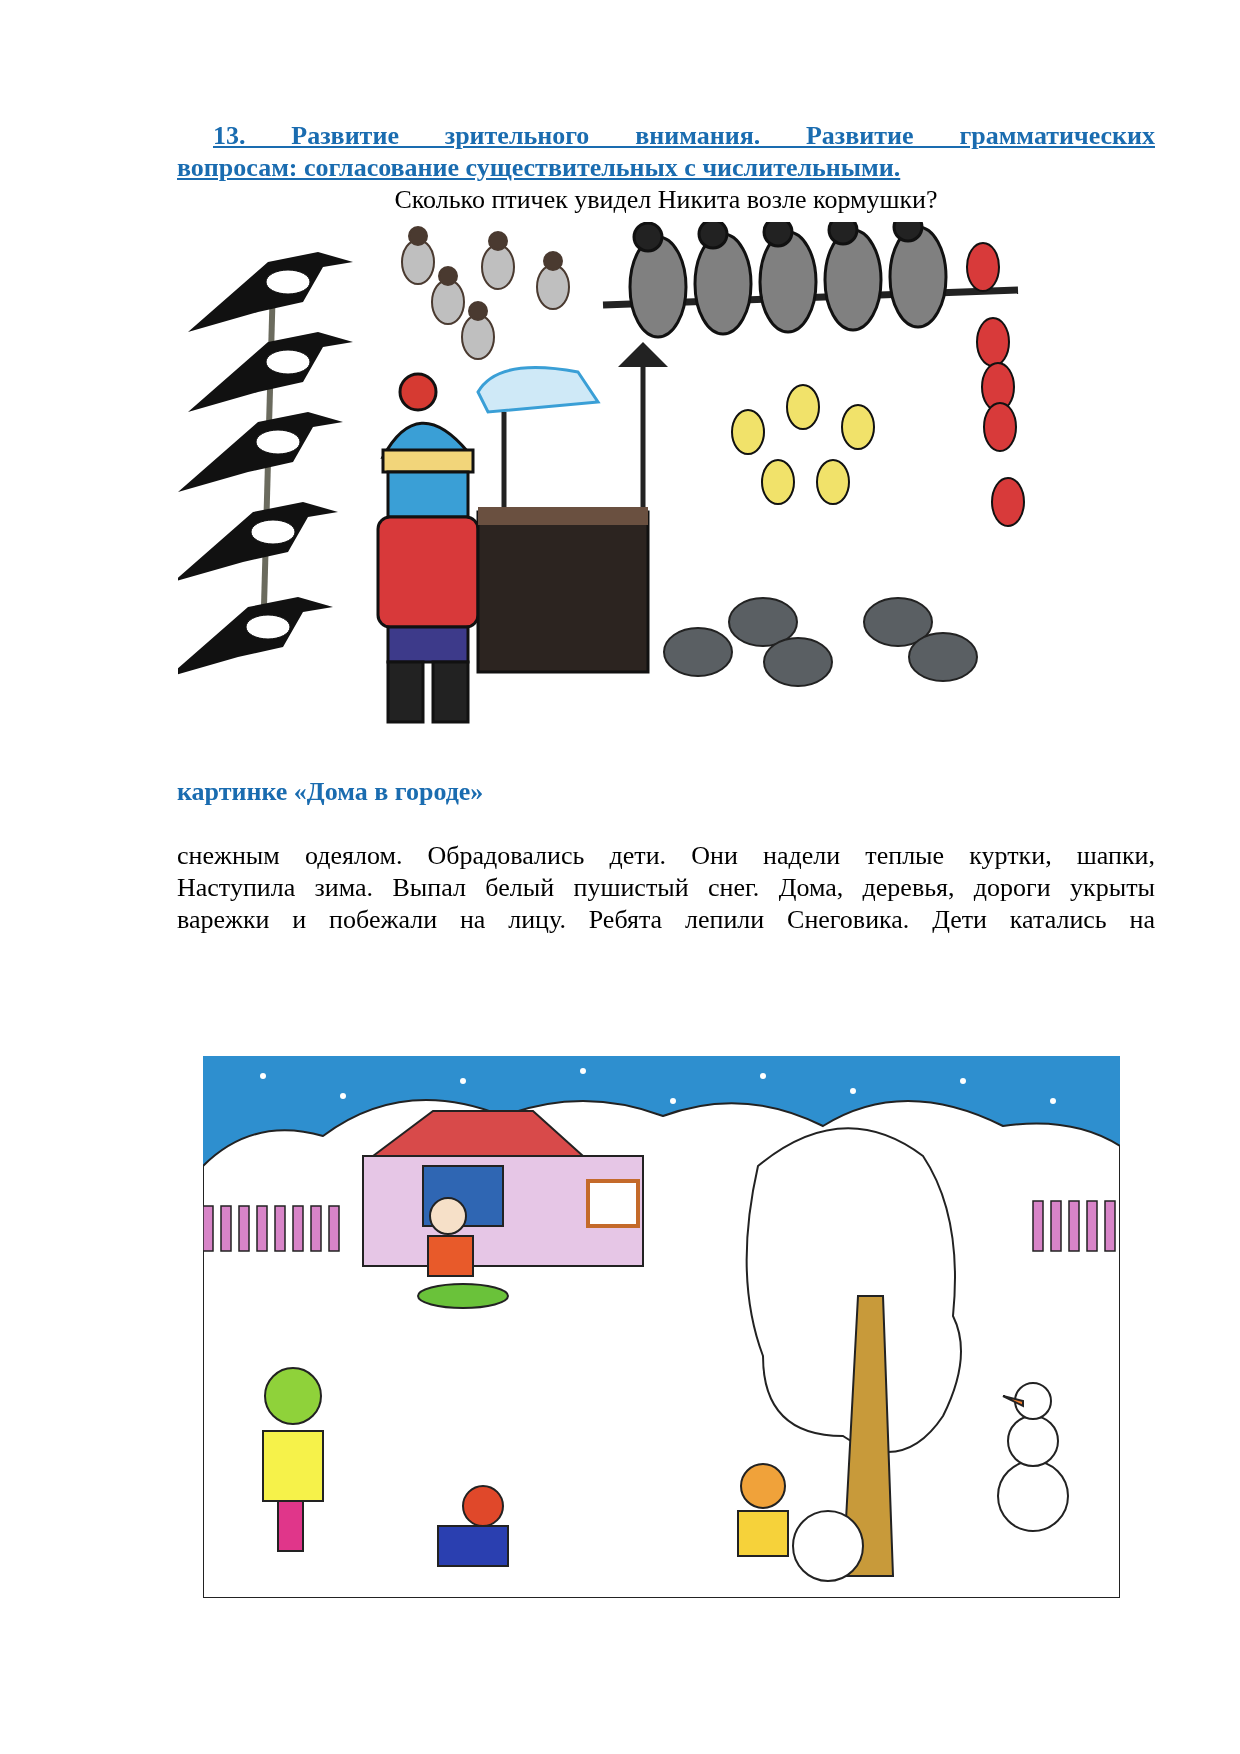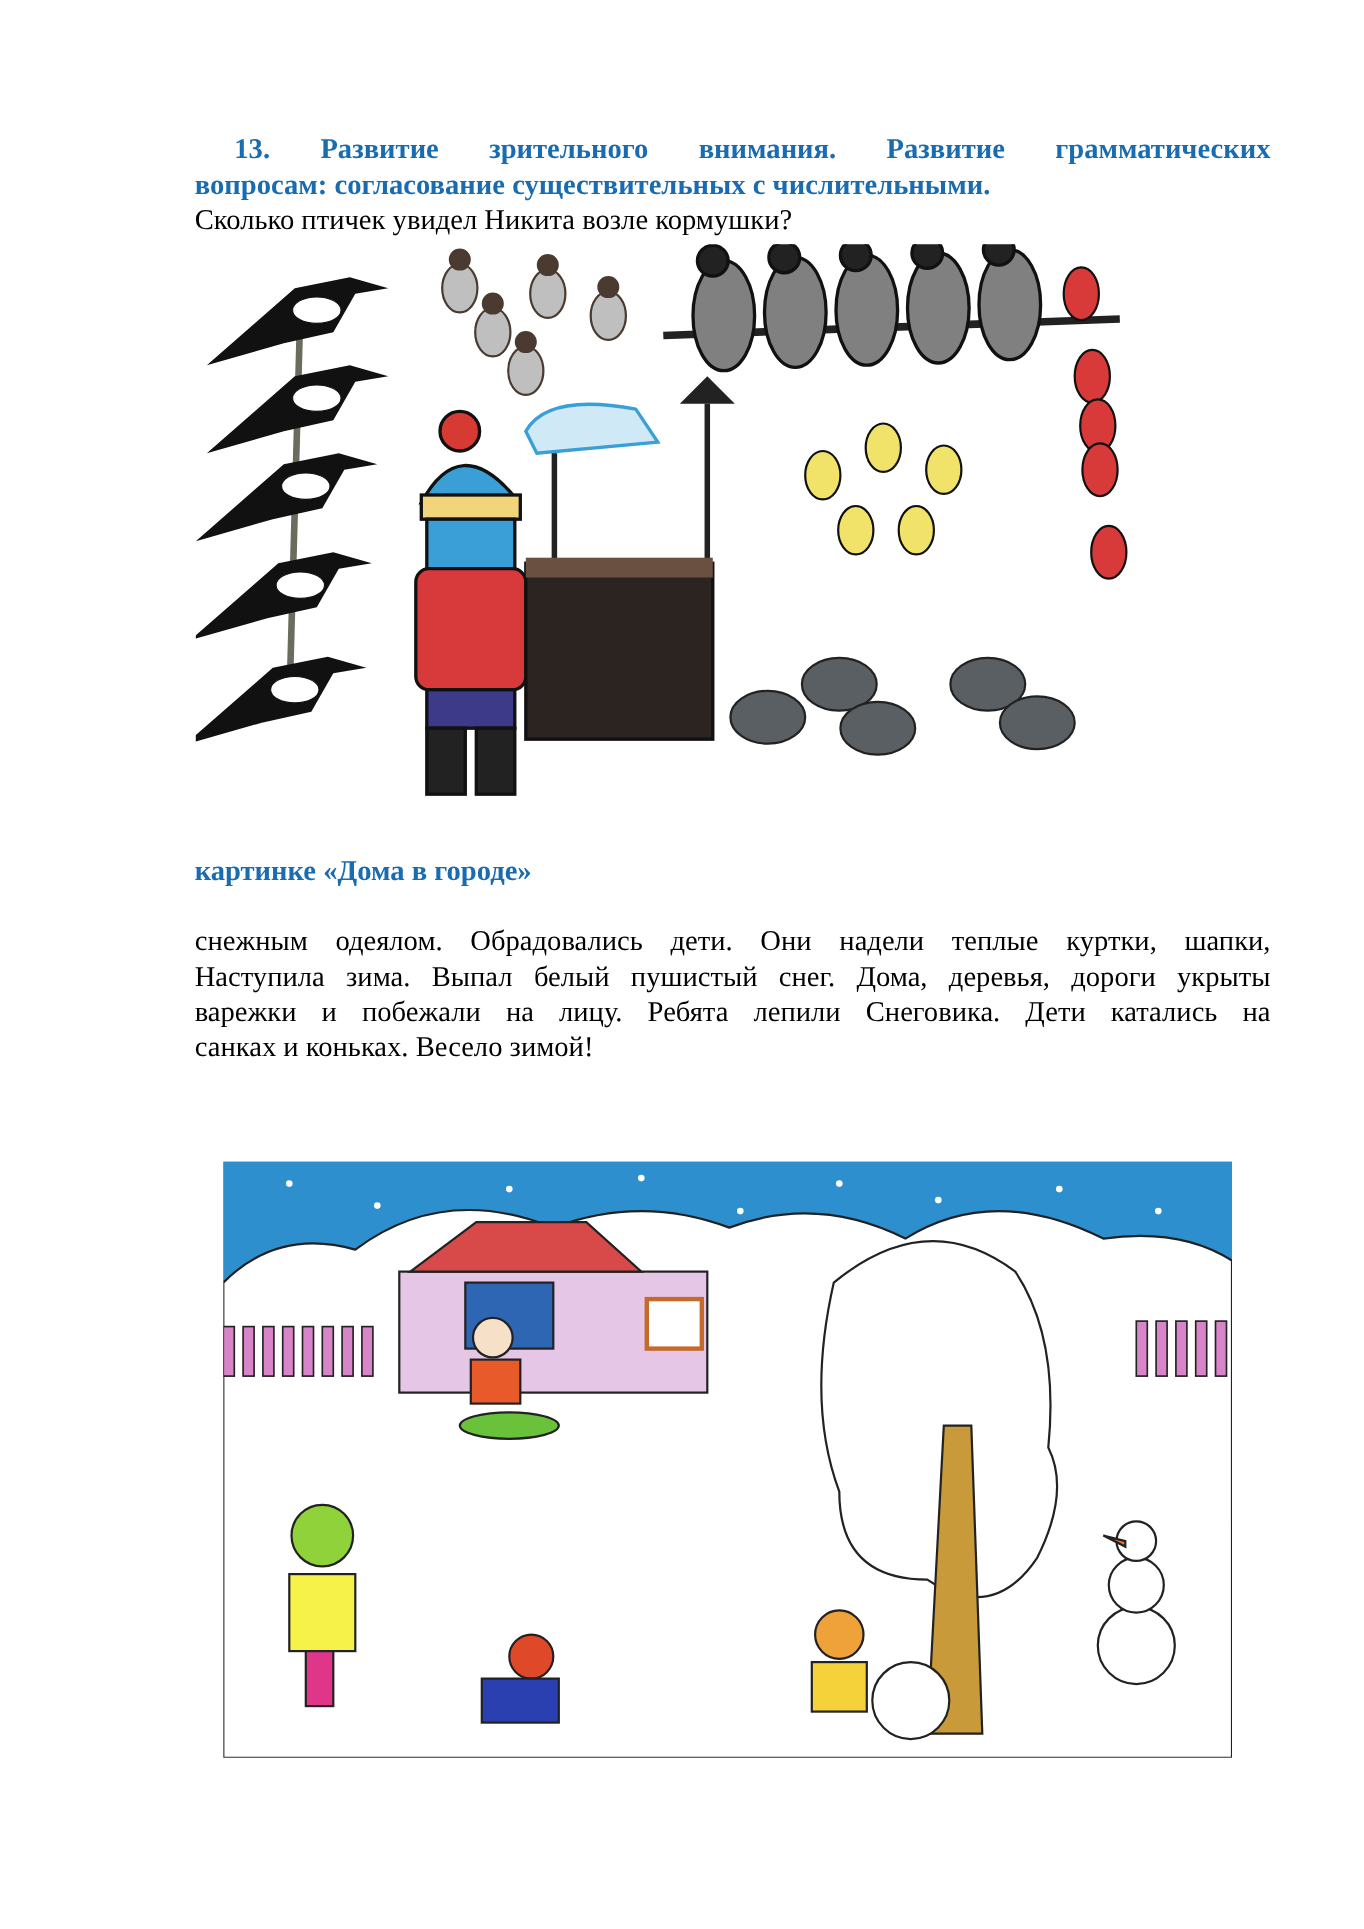--- a/index.html
+++ b/index.html
@@ -7,33 +7,33 @@
          font-family:"Liberation Serif", "DejaVu Serif", serif; color:#000; }
   .page { position:absolute; left:0; top:0; width:1240px; height:1754px; }
 
   .heading { position:absolute; left:177px; width:978px; color:#1a6cb0;
              font-weight:bold; font-size:26px; line-height:32px; text-align:justify; }
   .heading .line1 { display:block; text-align:justify; text-align-last:justify; padding-left:36px; }
   .heading .line2 { display:block; }
   .para { position:absolute; left:177px; width:978px; font-size:26px; line-height:32px;
           text-align:justify; }
   .para .jl { display:block; text-align:justify; text-align-last:justify; }
-  .para .ll { display:block; text-align:left; }
+  .para .ll { display:block; text-align:center; }
 
   
   .birds { position:absolute; left:178px; top:222px; width:980px; height:520px; }
   .scene { position:absolute; left:203px; top:1056px; width:917px; height:542px;
            background:#2e8fcf; overflow:hidden; }
 </style>
 </head>
 <body>
 
 <div class="page">
 
-  <div class="heading" style="top:120px;">
+  <div class="heading" style="top:120px;text-decoration:underline;">
     <span class="line1">13. Развитие зрительного внимания. Развитие грамматических</span>
     <span class="line2">вопросам: согласование существительных с числительными.</span>
   </div>
   <div class="para" style="top:184px;">
     <span class="ll">Сколько  птичек увидел Никита возле кормушки?</span>
   </div>
 
   <div class="birds">
     <svg width="980" height="520" viewBox="0 0 980 520" xmlns="http://www.w3.org/2000/svg">
 
@@ -137,21 +137,20 @@
   </div>
 
   <div class="heading" style="top:776px;">
     <span class="line2">картинке «Дома в городе»</span>
   </div>
 
   <div class="para" style="top:840px;">
     <span class="jl">снежным одеялом. Обрадовались дети. Они надели теплые куртки, шапки,</span>
     <span class="jl">Наступила зима. Выпал белый пушистый снег. Дома, деревья, дороги укрыты</span>
     <span class="jl">варежки и побежали на лицу. Ребята лепили Снеговика. Дети катались на</span>
-    <span class="ll">санках и коньках. Весело зимой!</span>
   </div>
 
   <div class="scene">
     <svg width="917" height="542" viewBox="0 0 917 542" xmlns="http://www.w3.org/2000/svg">
       <rect x="0" y="0" width="917" height="542" fill="#2e8fcf"></rect>
       <g fill="#fff">
         <circle cx="60" cy="20" r="3"></circle>
           <circle cx="140" cy="40" r="3"></circle>
           <circle cx="260" cy="25" r="3"></circle>
         <circle cx="380" cy="15" r="3"></circle>

